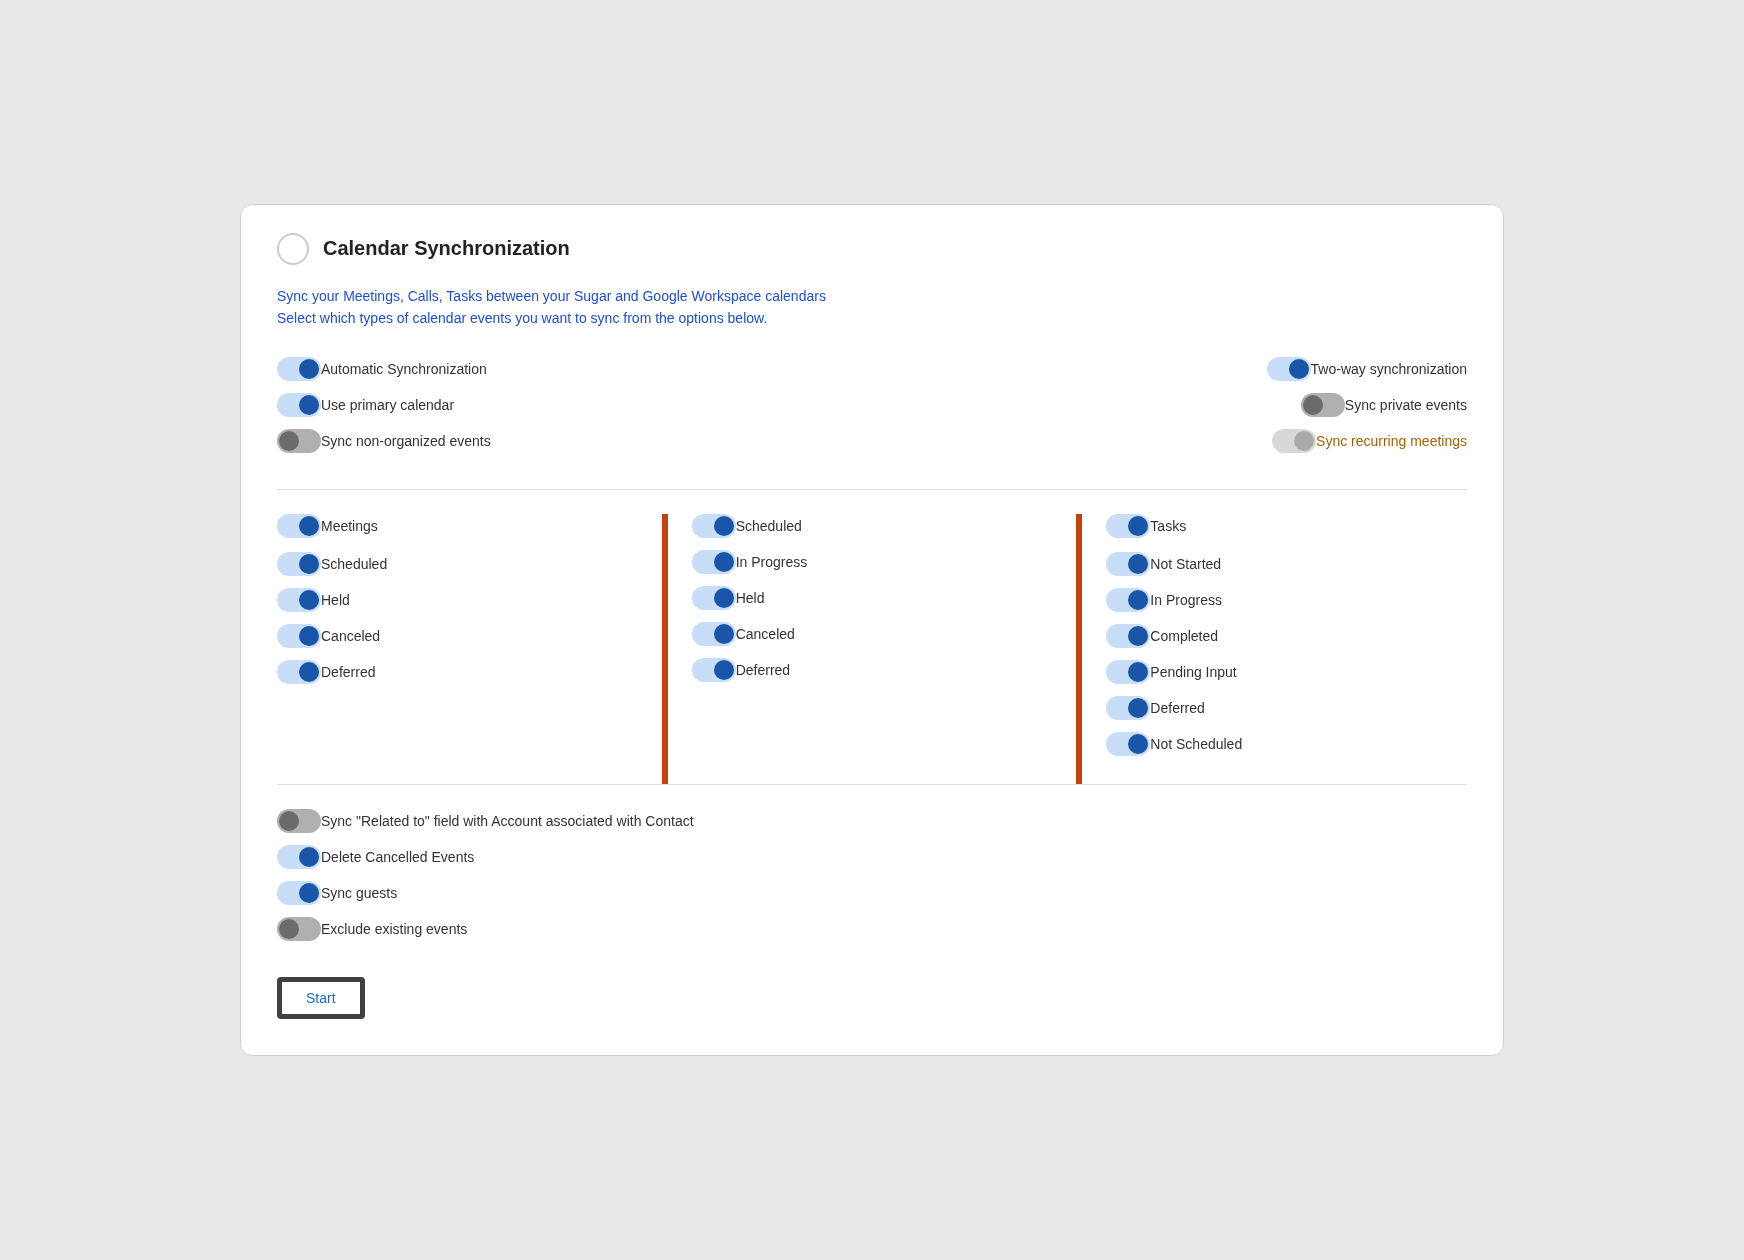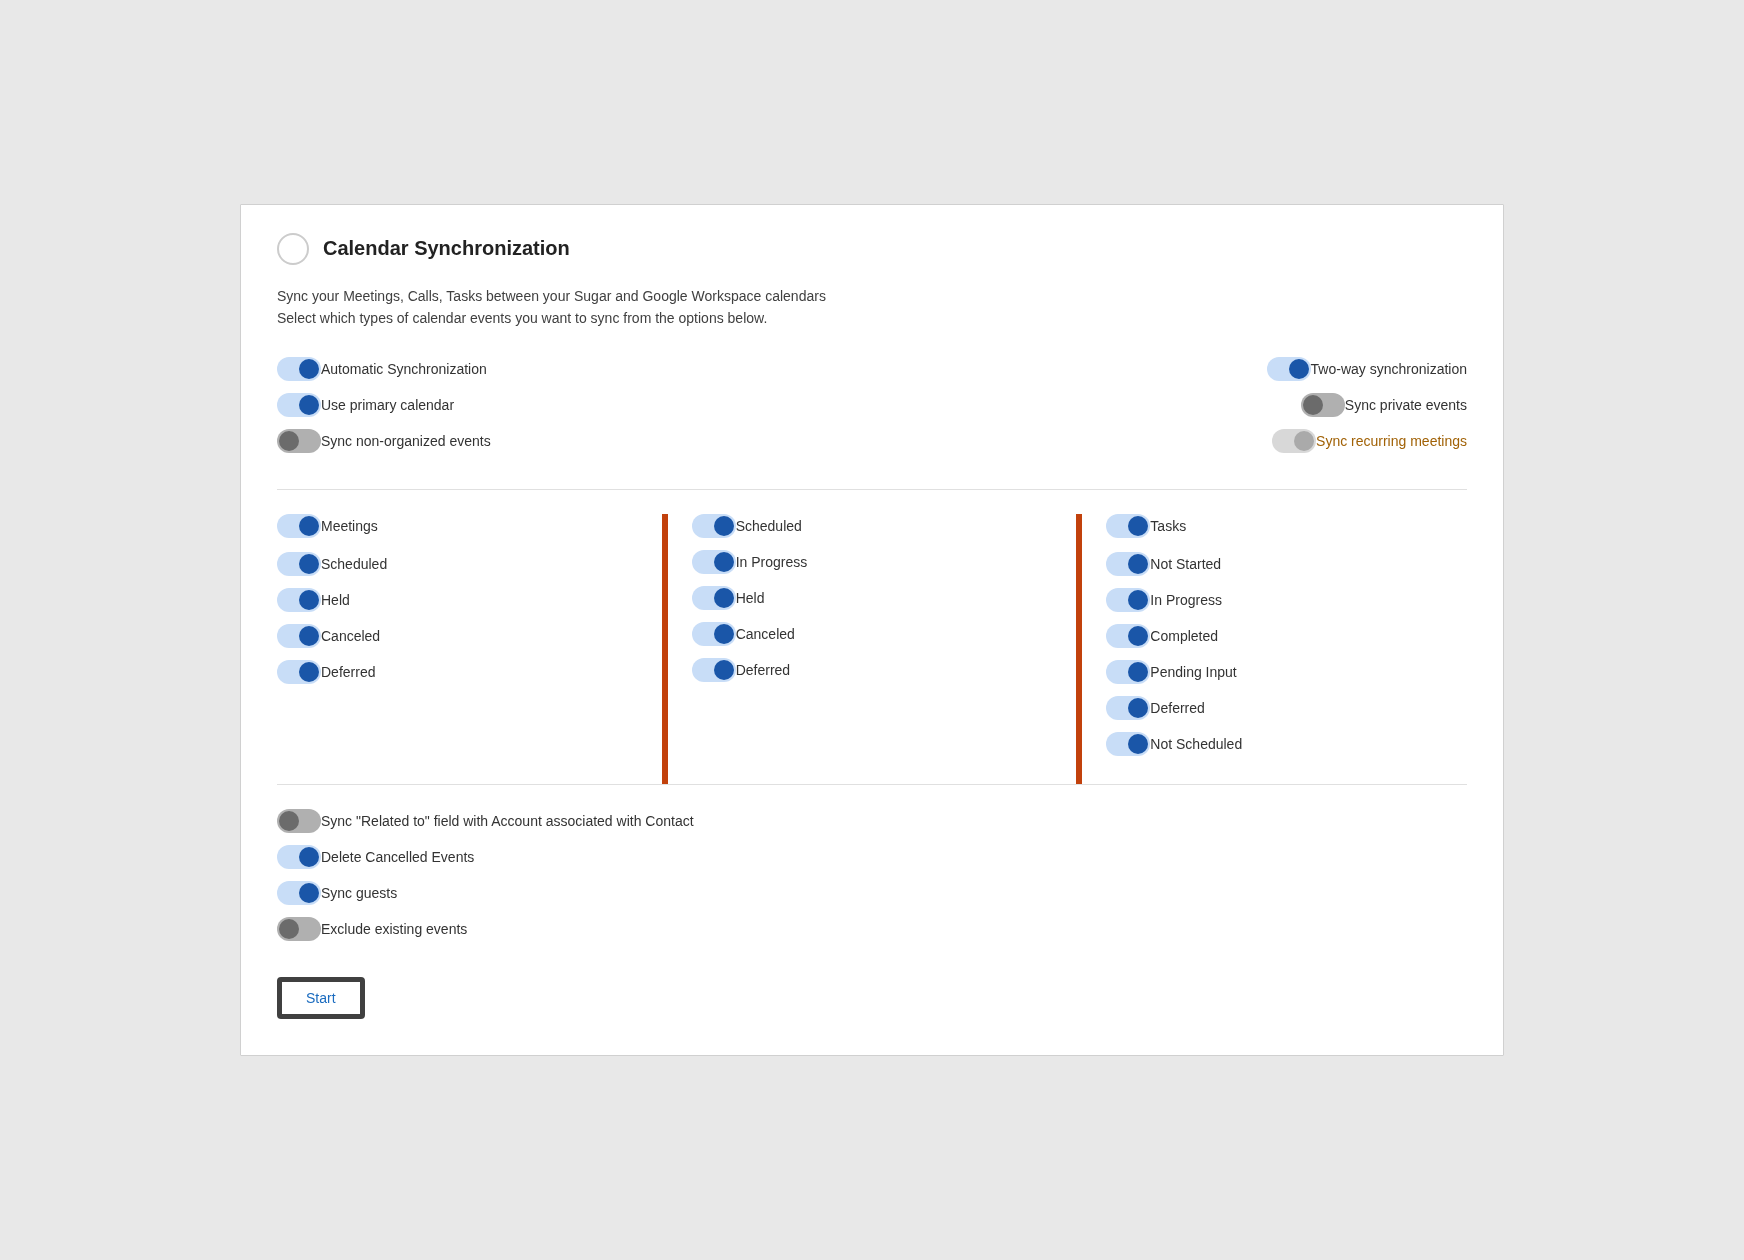--- a/index.html
+++ b/index.html
@@ -8,21 +8,21 @@
       font-family: -apple-system, BlinkMacSystemFont, "Segoe UI", Helvetica, Arial, sans-serif;
       display: flex;
       justify-content: center;
       align-items: center;
       min-height: 100vh;
       padding: 20px;
     }
     .card {
       background: #fff;
       border: 1px solid #d0d0d0;
-      border-radius: 1px;
+      border-radius: 12px;
       width: 1264px;
       padding: 28px 36px 36px 36px;
     }
     .card-header {
       display: flex;
       align-items: center;
       gap: 14px;
       margin-bottom: 20px;
     }
     .header-circle {
@@ -33,21 +33,21 @@
       background: transparent;
       flex-shrink: 0;
     }
     .header-title {
       font-size: 20px;
       font-weight: 600;
       color: #222;
     }
     .description {
       font-size: 14px;
-      color: #404040;
+      color: #1d4ed8;
       line-height: 1.6;
       margin-bottom: 28px;
     }
     
     .toggle-row {
       display: flex;
       align-items: center;
       margin-bottom: 12px;
     }
     .toggle {

